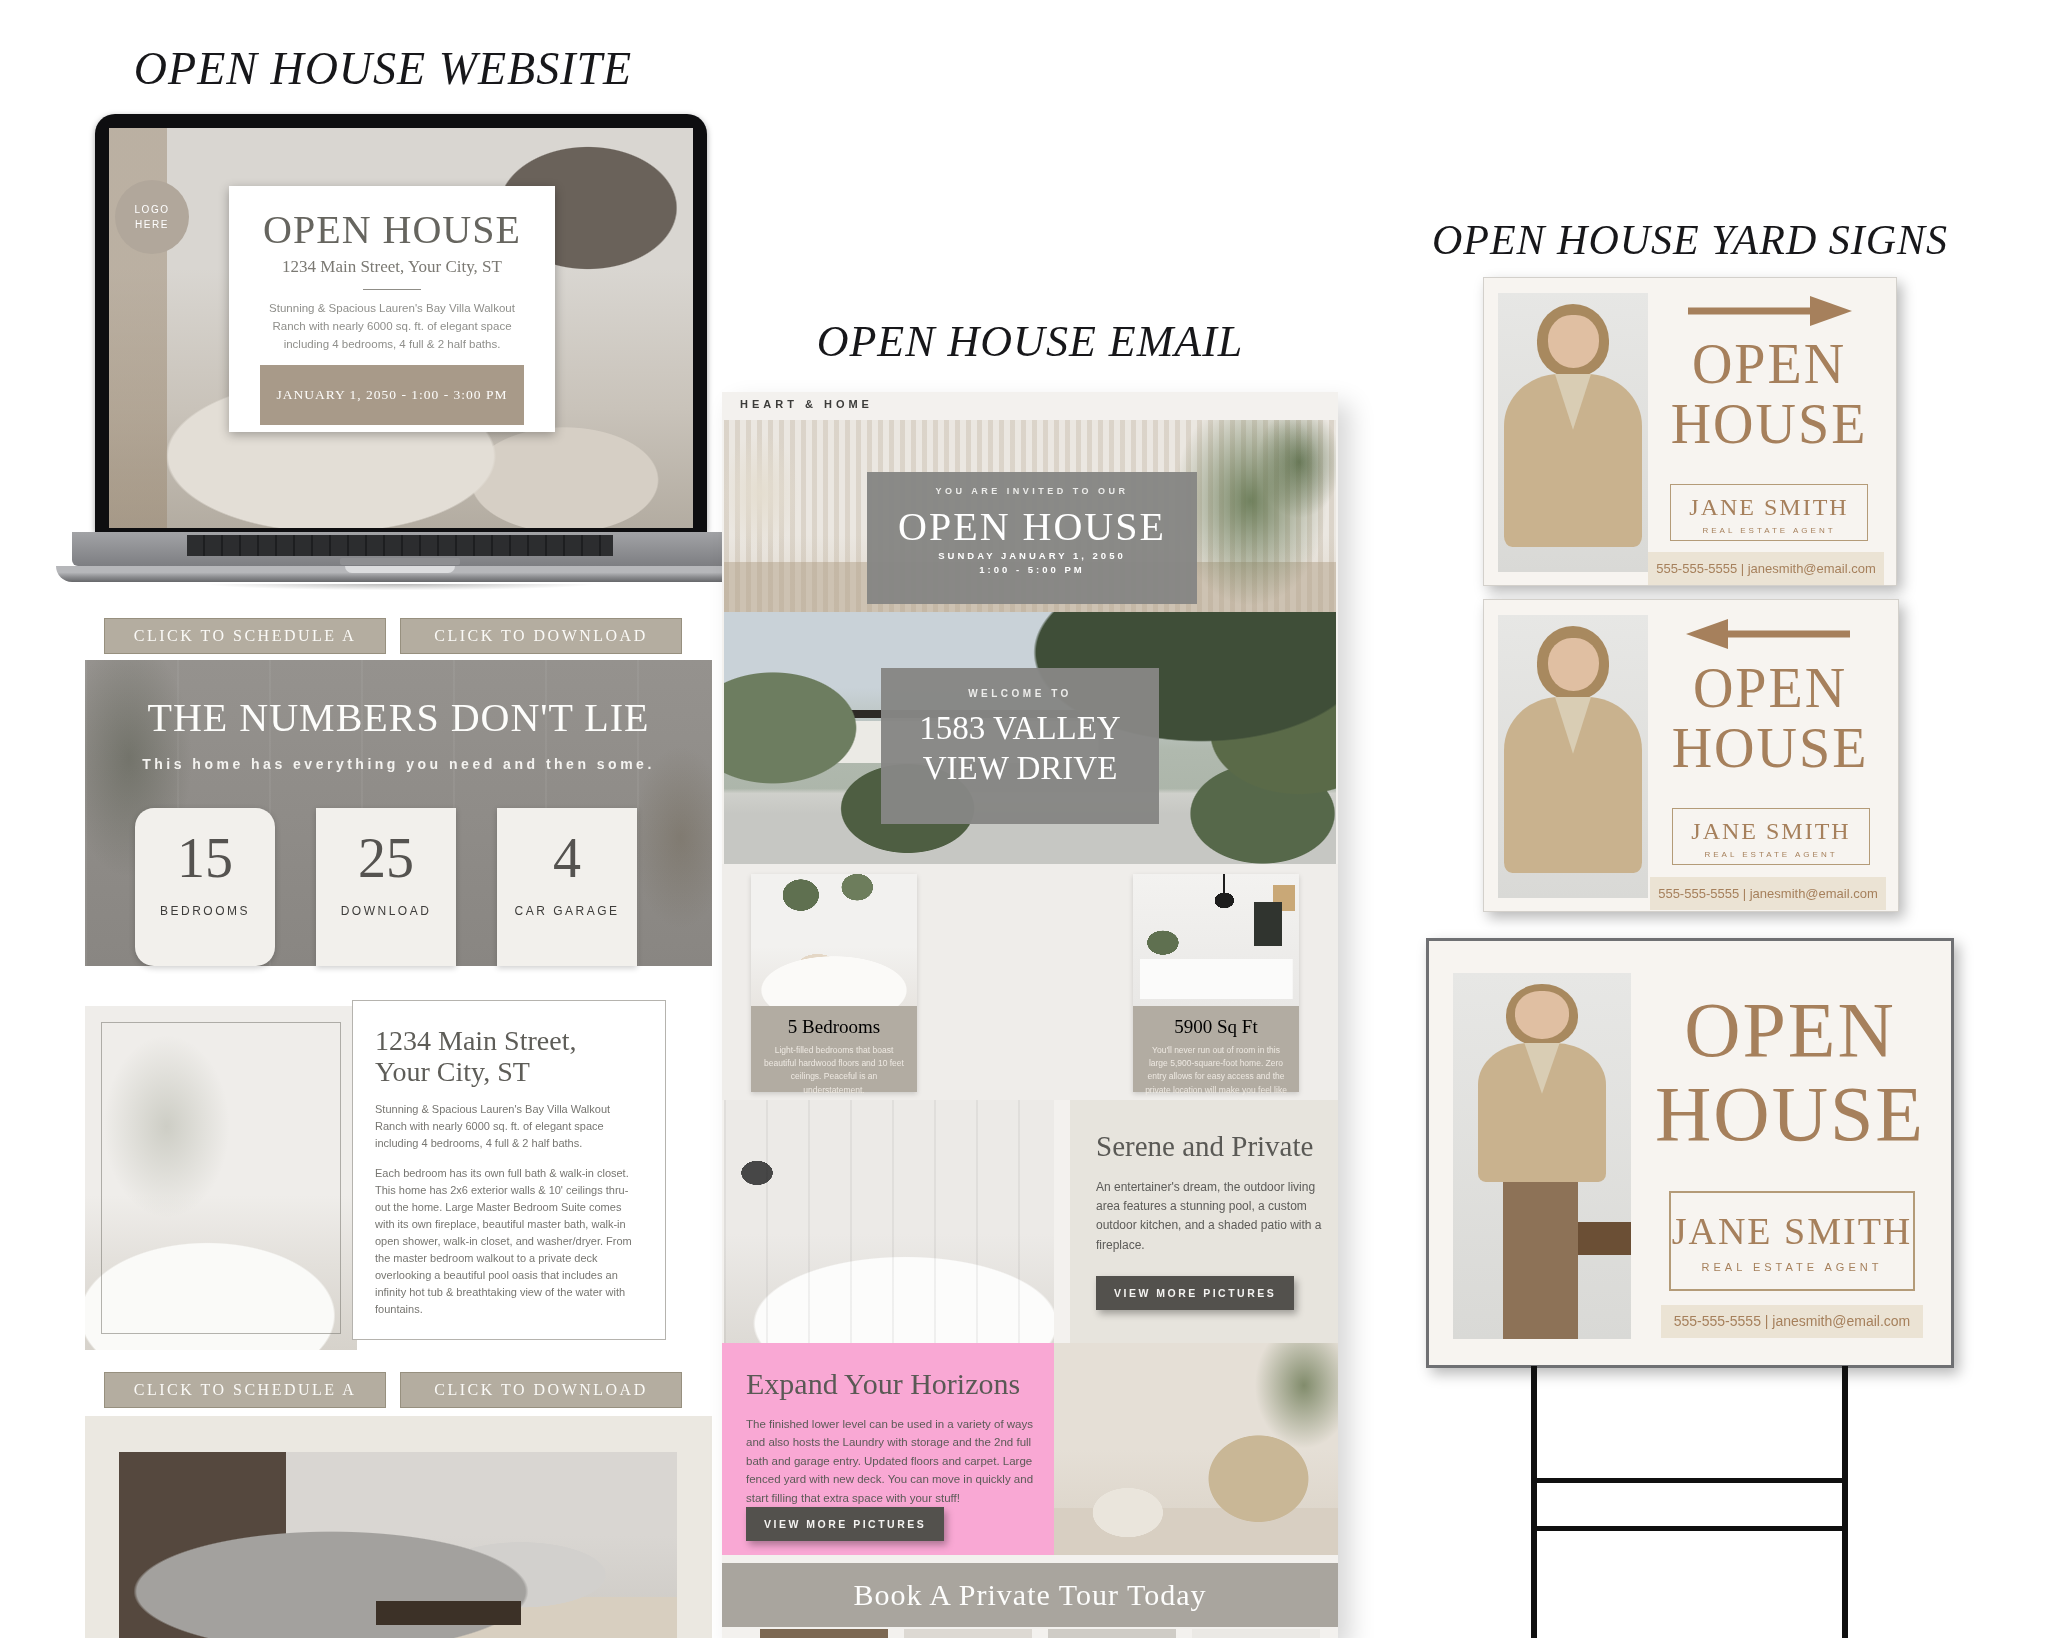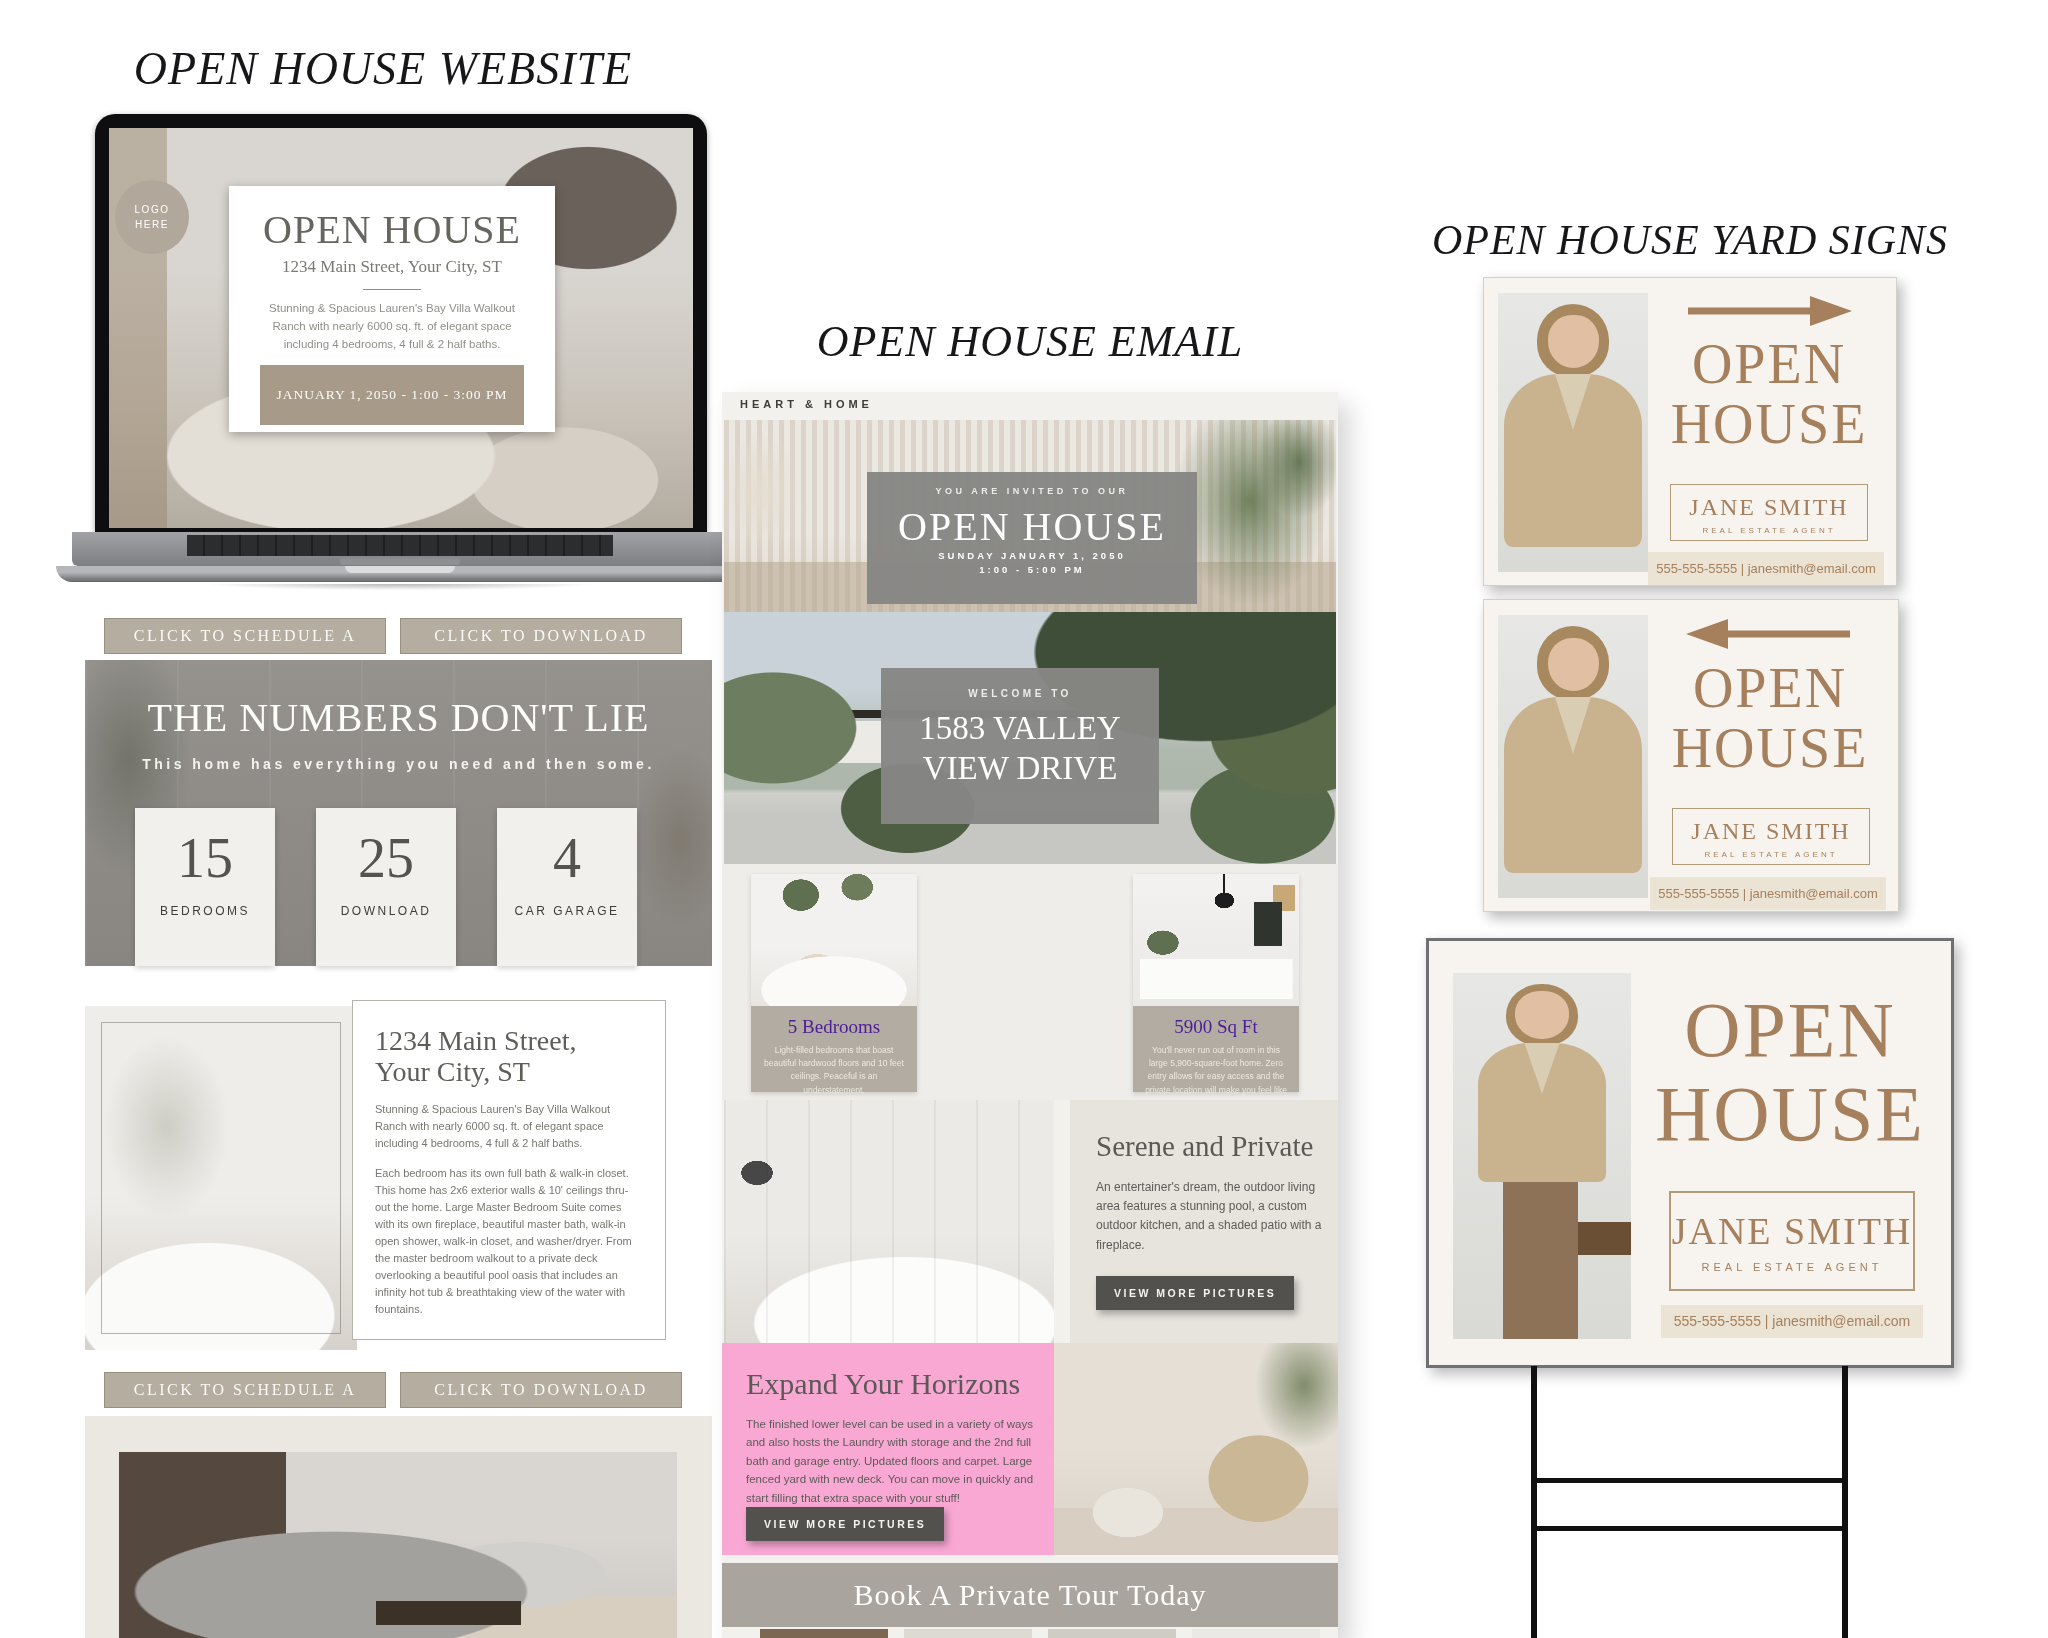--- a/index.html
+++ b/index.html
@@ -105,21 +105,21 @@
       linear-gradient(#fafaf9,#fafaf9) 50% 78%/70% 16px no-repeat,
       linear-gradient(180deg,#f1f0ee,#eceae7);}
   .fphoto-kitchen{background:
       radial-gradient(16px 13px at 55% 20%, #1d1d1d 0 60%, rgba(29,29,29,0) 61%),
       linear-gradient(#1d1d1d,#1d1d1d) 55% 0/2px 20px no-repeat,
       linear-gradient(#30342f,#30342f) 88% 32%/28px 44px no-repeat,
       linear-gradient(#c9a877,#c9a877) 97% 10%/22px 26px no-repeat,
       radial-gradient(26px 20px at 18% 52%, #5f7050 0 60%, rgba(95,112,80,0) 61%),
       linear-gradient(#fbfbfa,#fbfbfa) 50% 92%/92% 40px no-repeat,
       linear-gradient(180deg,#f3f2f0,#e9e8e6);}
-  .ftitle{font-family:"Liberation Serif",serif;font-size:19px;color:#4c1d95;margin-top:10px;}
+  .ftitle{font-family:"Liberation Serif",serif;font-size:19px;color:#000000;margin-top:10px;}
   .ftext{font-size:8.5px;line-height:1.55;color:#eee9e2;padding:0 10px;margin-top:6px;}
   .serene-photo{background:
       repeating-linear-gradient(90deg, rgba(0,0,0,.05) 0 2px, rgba(0,0,0,0) 2px 42px),
       radial-gradient(26px 20px at 10% 30%, #474747 0 60%, rgba(71,71,71,0) 61%),
       radial-gradient(250px 110px at 55% 92%, #fcfcfb 0 60%, rgba(252,252,251,0) 61%),
       linear-gradient(180deg,#eceae7 0 55%, #dddad5 100%);}
   .panel-beige{background:#e7e4dd;}
   .panel-light{background:#f9a8d4;}
   .sec-h{font-family:"Liberation Serif",serif;font-size:29px;color:#5a5955;}
   .sec-p{font-size:12px;line-height:1.6;color:#5c5b58;}
@@ -188,21 +188,21 @@
   </div>
   <div class="abs" style="left:120px;top:584px;width:560px;height:9px;
        background:radial-gradient(50% 100% at 50% 0, rgba(0,0,0,.28), rgba(0,0,0,0) 70%);"></div>
 
   <div class="cta-taupe" style="left:104px;top:618px;width:282px;">CLICK TO SCHEDULE A PRIVATE SHOWING</div>
   <div class="cta-taupe" style="left:400px;top:618px;width:282px;">CLICK TO DOWNLOAD FLYER</div>
 
   <div class="abs numbers" style="left:85px;top:660px;width:627px;height:306px;">
     <div class="abs num-title" style="left:0;top:34px;width:627px;">THE NUMBERS DON'T LIE</div>
     <div class="abs num-sub" style="left:0;top:96px;width:627px;">This home has everything you need and then some.</div>
-    <div class="stat-card" style="left:50px;top:148px;">
+    <div class="stat-card" style="left:50px;top:148px;border-radius:19px;">
       <div class="stat-val">15</div>
       <div class="stat-lab">BEDROOMS</div>
     </div>
     <div class="stat-card" style="left:231px;top:148px;">
       <div class="stat-val">25</div>
       <div class="stat-lab">DOWNLOAD</div>
     </div>
     <div class="stat-card" style="left:412px;top:148px;">
       <div class="stat-val">4</div>
       <div class="stat-lab">CAR GARAGE</div>

